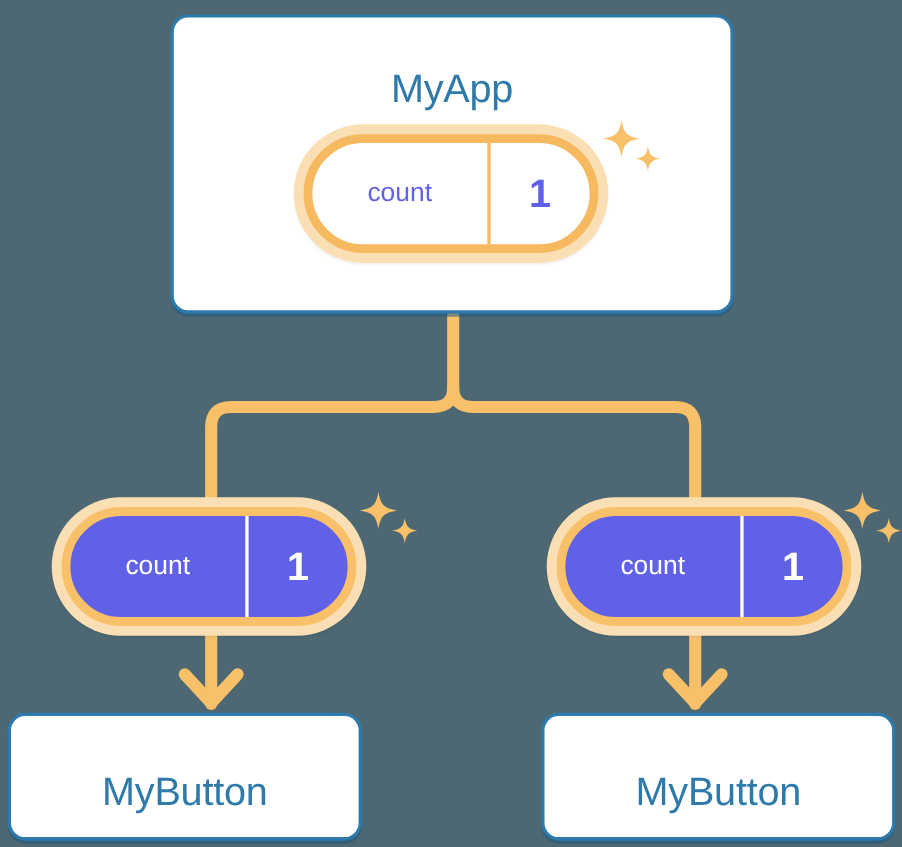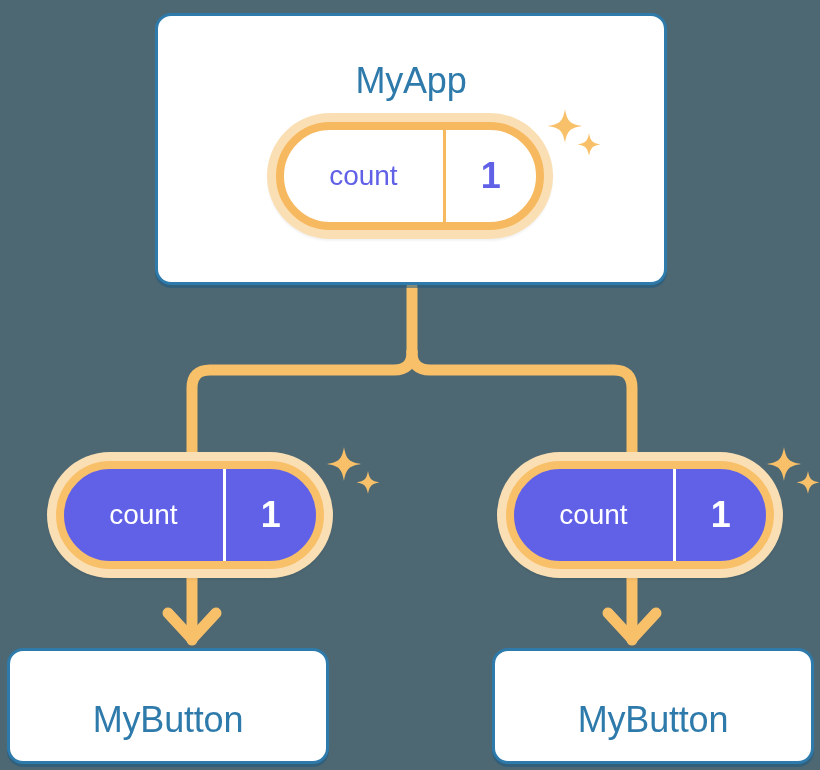--- a/index.html
+++ b/index.html
@@ -72,21 +72,21 @@
     border: 8px solid #f7b95f;
     overflow: hidden;
   }
   .pill-key, .pill-val {
     display: flex;
     align-items: center;
     justify-content: center;
     box-sizing: border-box;
     white-space: nowrap;
   }
-  .pill-key { flex: 0 0 63%; font-size: 28px; font-weight: 400; }
+  .pill-key { flex: 0 0 63%; font-size: 24px; font-weight: 400; }
   .pill-val { flex: 1 1 auto;  font-size: 36px; font-weight: 700; }
 
   
   .pill-light .pill-inner { background: #ffffff; }
   .pill-light .pill-key, .pill-light .pill-val { color: #6161e8; }
   .pill-light .pill-val { border-left: 3px solid #f7b95f; }
 
   
   .pill-filled .pill-inner { background: #6161e8; border-color: #f9c06a; }
   .pill-filled .pill-key, .pill-filled .pill-val { color: #ffffff; }

